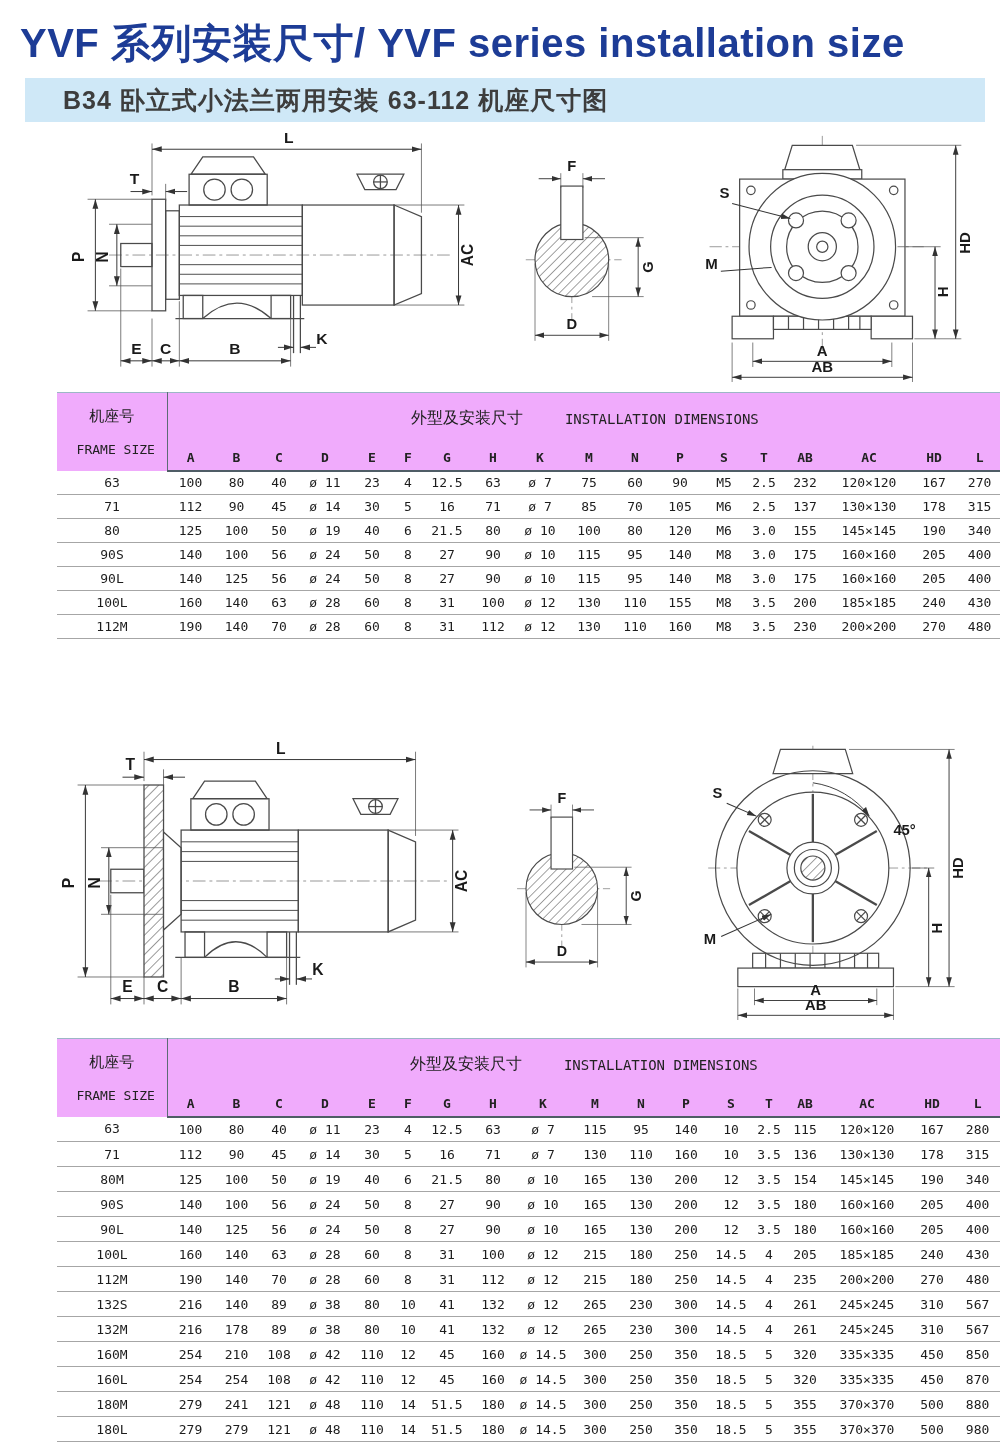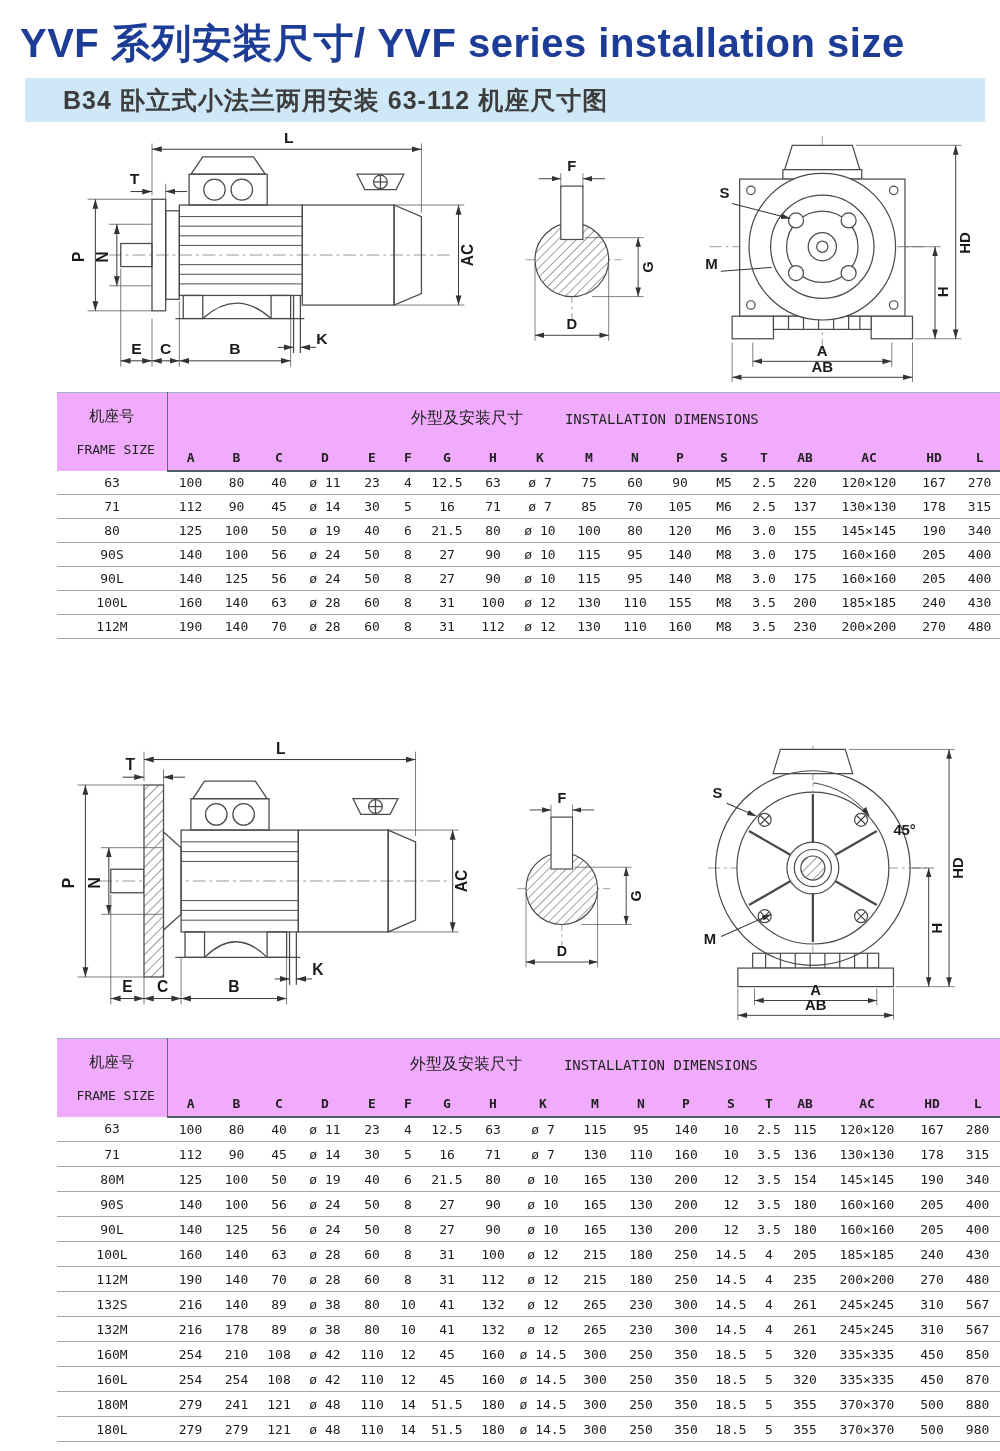--- a/index.html
+++ b/index.html
@@ -304,21 +304,21 @@
           <td>23</td>
           <td>4</td>
           <td>12.5</td>
           <td>63</td>
           <td>ø 7</td>
           <td>75</td>
           <td>60</td>
           <td>90</td>
           <td>M5</td>
           <td>2.5</td>
-          <td>220</td>
+          <td>232</td>
           <td>120×120</td>
           <td>167</td>
           <td>270</td>
         </tr>
         <tr>
           <td>71</td>
           <td>112</td>
           <td>90</td>
           <td>45</td>
           <td>ø 14</td>

